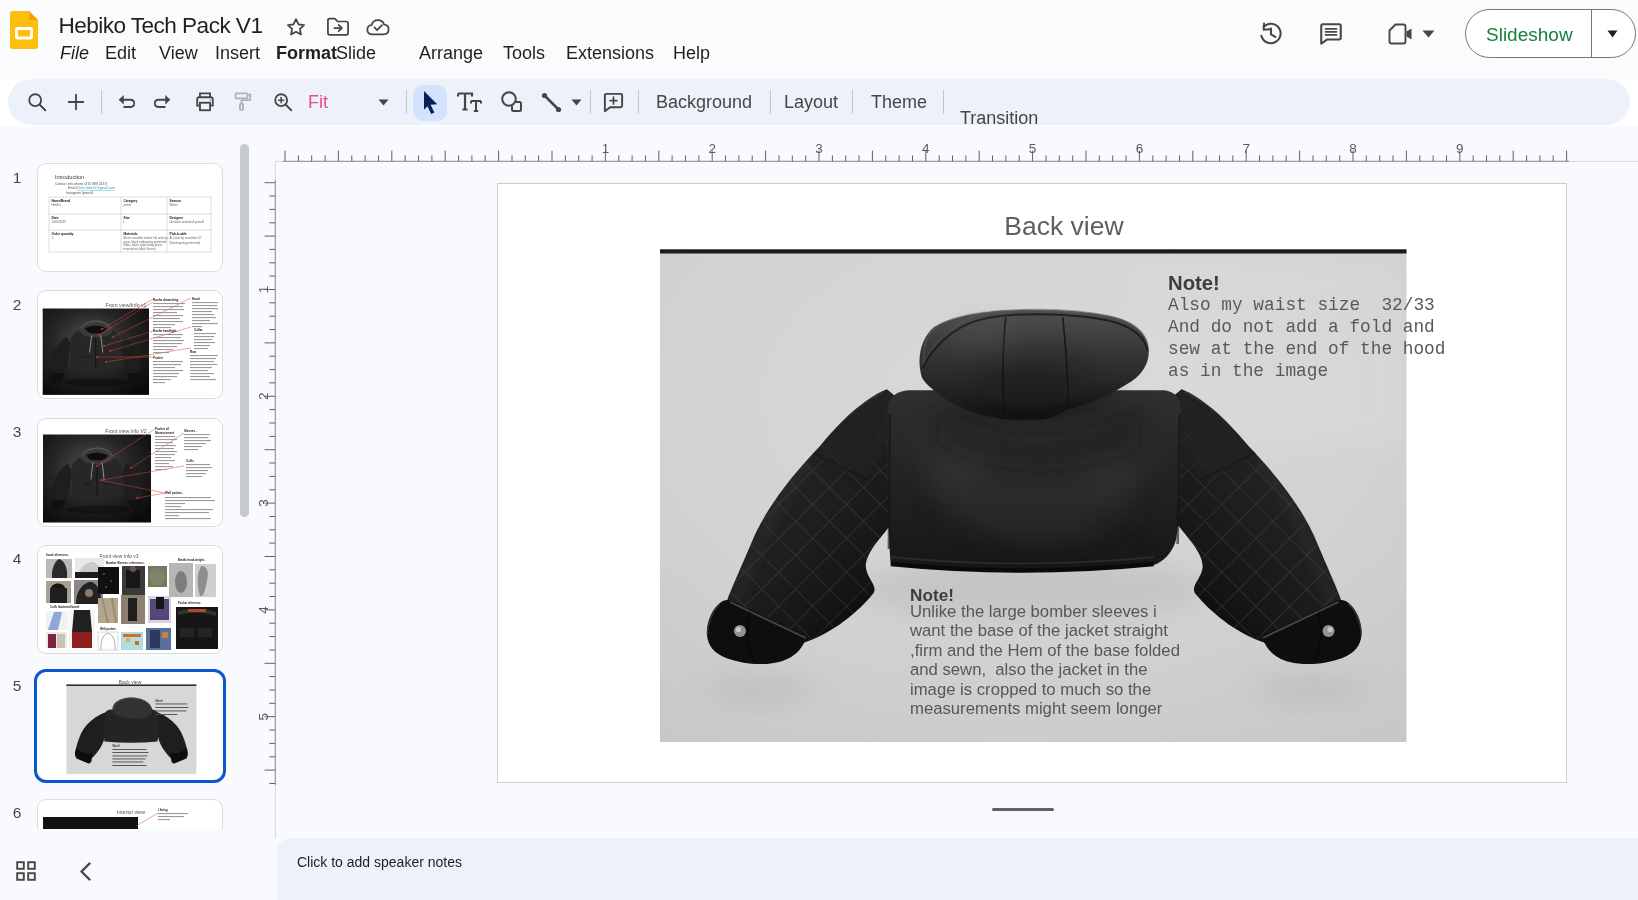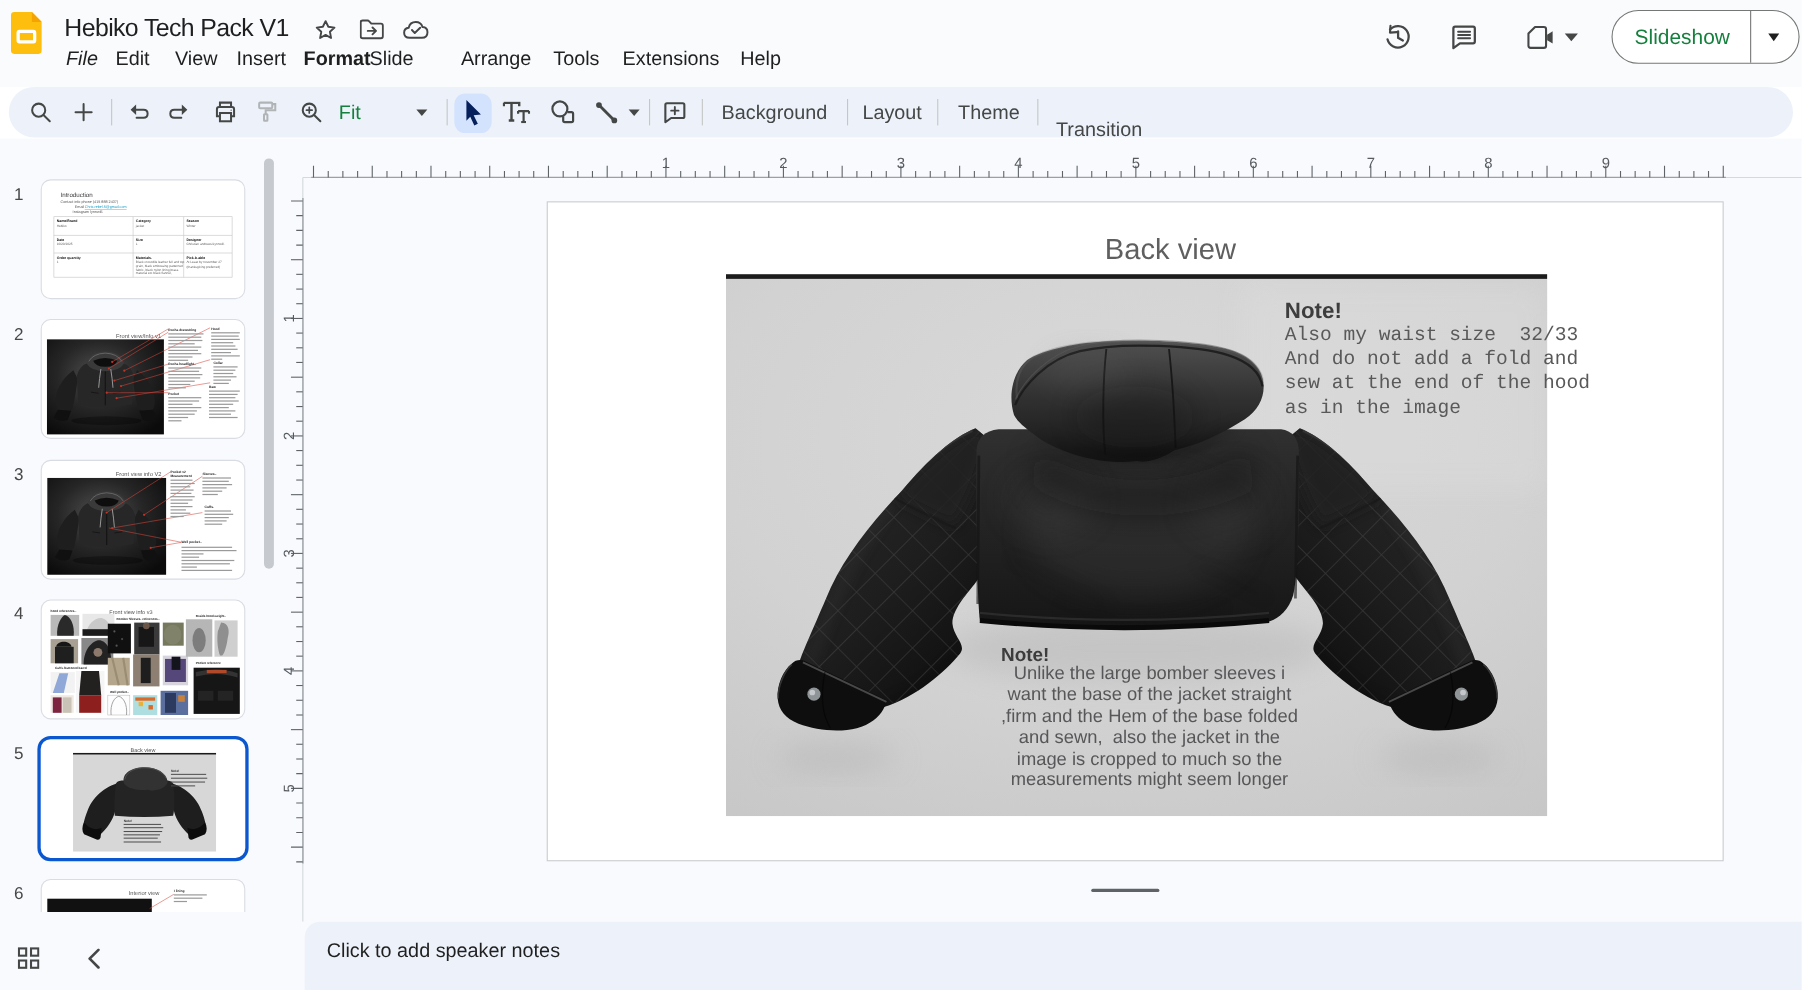--- a/index.html
+++ b/index.html
@@ -100,21 +100,21 @@
   <rect x="5" y="2.5" width="13" height="5.5" rx="1"></rect>
   <path d="M18 4 L21 4 L21 10 L11.5 10 L11.5 14"></path>
   <rect x="9.8" y="14" width="3.4" height="6.5" rx="0.5"></rect>
 </svg>
 
 <svg class="abs" style="left:272px;top:91px;" width="22" height="22" viewBox="0 0 24 24" fill="none" stroke="#444746" stroke-width="2">
   <circle cx="10" cy="10" r="6.5"></circle>
     <path d="M15 15 L21 21" stroke-linecap="round"></path>
   <path d="M7.2 10 L12.8 10 M10 7.2 L10 12.8" stroke-width="1.7" stroke-linecap="round"></path>
 </svg>
-<div class="abs" style="left:308px;top:92px;font-size:18px;color:#15803d;">Fit</div>
+<div class="abs" style="left:308px;top:92px;font-size:18px;color:#ec4899;">Fit</div>
 <svg class="abs" style="left:378px;top:99px;" width="11" height="7" viewBox="0 0 11 7">
     <path d="M0.5 0.5 L10.5 0.5 L5.5 6.5 Z" fill="#444746"></path>
   </svg>
 <div class="abs" style="left:406px;top:90px;width:1px;height:24px;background:#c4c7c5;"></div>
 
 <div class="abs" style="left:413px;top:85px;width:34px;height:36px;background:#d3e3fd;border-radius:10px;"></div>
 <svg class="abs" style="left:421px;top:90px;" width="19" height="25" viewBox="0 0 19 25">
   <path d="M3 1 L16.2 14.2 L9.6 14.8 L13.4 22.6 L10.2 24.1 L6.5 16.2 L3 19.8 Z" fill="#06205c"></path>
 </svg>
 
@@ -149,21 +149,21 @@
   <span class="abs" style="left:871px;">Theme</span>
   <span class="abs" style="left:960px;margin-top:16px;">Transition</span>
 </div>
 <div class="abs" style="left:770px;top:90px;width:1px;height:24px;background:#c4c7c5;"></div>
 <div class="abs" style="left:852px;top:90px;width:1px;height:24px;background:#c4c7c5;"></div>
 <div class="abs" style="left:943px;top:90px;width:1px;height:24px;background:#c4c7c5;"></div>
 
 <div class="abs" style="left:0;top:126px;width:1638px;height:774px;background:#f8fafd;"></div>
 
 <div class="abs" style="left:277px;top:838px;width:1361px;height:62px;background:#edf2fa;border-radius:14px 0 0 0;"></div>
-<div class="abs" style="left:297px;top:854px;font-size:18px;color:#1f1f1f;">Click to add speaker notes</div>
+<div class="abs" style="left:297px;top:854px;font-size:14px;color:#1f1f1f;">Click to add speaker notes</div>
 
 <svg class="abs" style="left:16px;top:861px;" width="20" height="20" viewBox="0 0 20 20" fill="none" stroke="#444746" stroke-width="1.9">
   <rect x="1.2" y="1.2" width="6.6" height="6.6"></rect>
     <rect x="12.2" y="1.2" width="6.6" height="6.6"></rect>
   <rect x="1.2" y="12.2" width="6.6" height="6.6"></rect>
     <rect x="12.2" y="12.2" width="6.6" height="6.6"></rect>
 </svg>
 <svg class="abs" style="left:79px;top:862px;" width="12" height="19" viewBox="0 0 12 19" fill="none" stroke="#444746" stroke-width="2.4" stroke-linecap="round" stroke-linejoin="round">
   <path d="M10.5 1.5 L2.5 9.5 L10.5 17.5"></path>
 </svg>
@@ -755,13 +755,13 @@
  <ellipse cx="330" cy="90" rx="40" ry="18" fill="#5c5c5c" opacity="0.22" filter="url(#soft2)"></ellipse>
  <ellipse cx="372" cy="130" rx="55" ry="28" fill="#0f0f0f" opacity="0.25" filter="url(#soft2)"></ellipse>
  </g>
 
  <rect width="747" height="4.2" fill="#1c1c1c"></rect>
 </svg>
 
 <div class="abs" style="left:1168px;top:272px;font-size:20.3px;font-weight:bold;color:#3d3d3d;">Note!</div>
 <div class="abs" style="left:1168px;top:293.5px;font-size:17.8px;line-height:22.2px;color:#595959;font-family:Liberation Mono, monospace;">Also my waist size&nbsp; 32/33<br>And do not add a fold and<br>sew at the end of the hood<br>as in the image</div>
 <div class="abs" style="left:910px;top:584.5px;font-size:17.2px;font-weight:bold;color:#3d3d3d;">Note!</div>
-<div class="abs" style="left:910px;top:601.5px;font-size:16.7px;line-height:19.6px;color:#57575a;text-align:center;">Unlike the large bomber sleeves i<br>want the base of the jacket straight<br>,firm and the Hem of the base folded<br>and sewn,&nbsp; also the jacket in the<br>image is cropped to much so the<br>measurements might seem longer</div>
+<div class="abs" style="left:910px;top:601.5px;font-size:16.7px;line-height:19.6px;color:#57575a;">Unlike the large bomber sleeves i<br>want the base of the jacket straight<br>,firm and the Hem of the base folded<br>and sewn,&nbsp; also the jacket in the<br>image is cropped to much so the<br>measurements might seem longer</div>
 
 </body></html>

